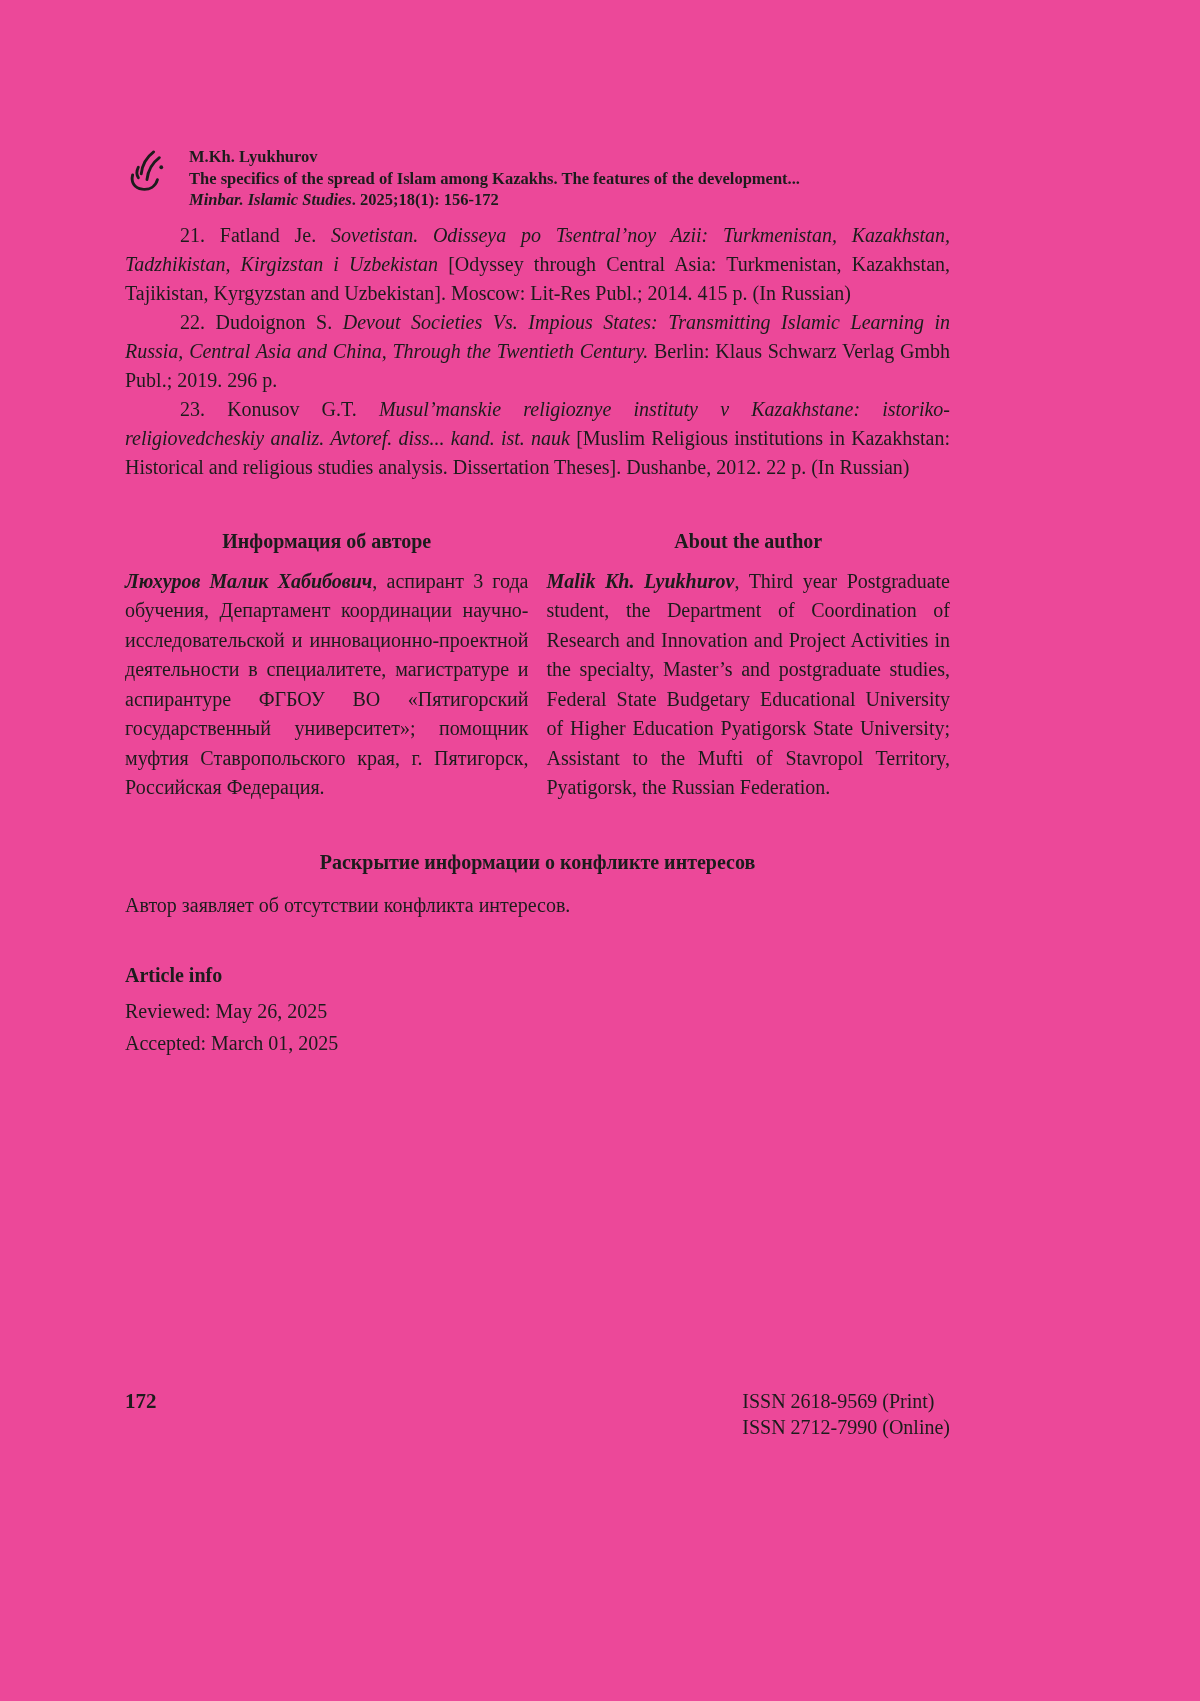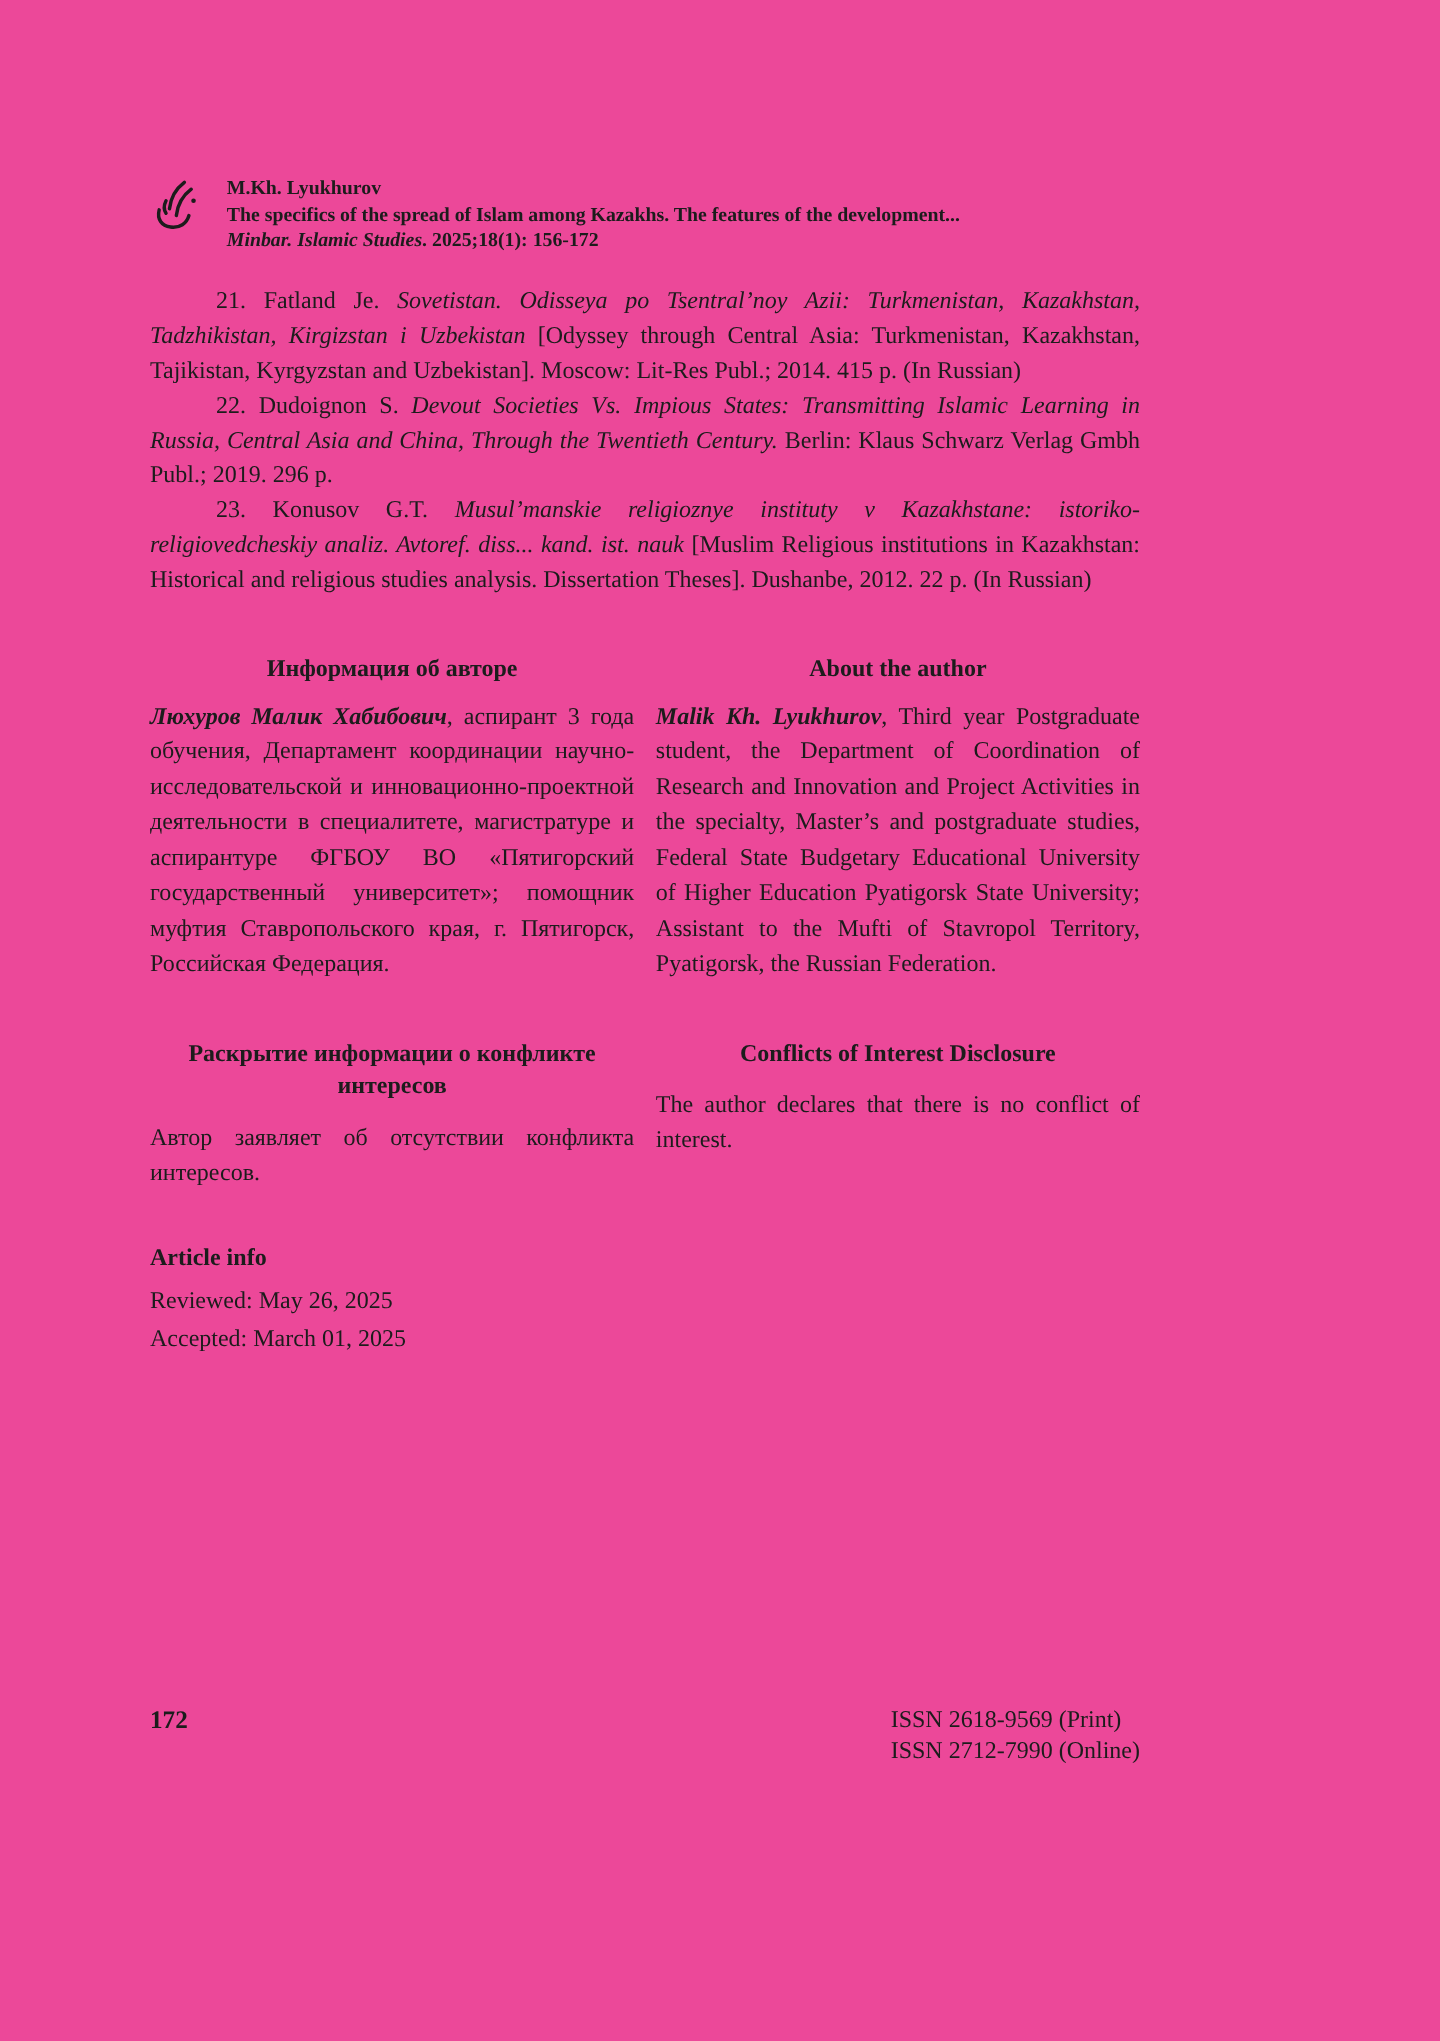--- a/index.html
+++ b/index.html
@@ -17,21 +17,21 @@
     overflow: hidden;
   }
 
   
   .running-head { display: flex; align-items: flex-start; gap: 20px; }
   .logo { flex: 0 0 auto; width: 44px; padding-top: 2px; }
   .head-lines { font-size: 16.5px; font-weight: bold; line-height: 21.5px; }
   .head-journal .bold-italic { font-weight: bold; font-style: italic; }
 
   
-  .references { margin-top: 26px; }
+  .references { margin-top: 10px; }
   .ref {
     font-size: 20px; line-height: 29px;
     text-align: justify; text-indent: 55px;
   }
   .italic { font-style: italic; }
   .bold-italic { font-weight: bold; font-style: italic; }
 
   
   .two-col { display: flex; gap: 18px; }
   .col { flex: 1 1 0; min-width: 0; }
@@ -46,21 +46,21 @@
 
   .author-section { margin-top: 46px; }
   .conflict-section { margin-top: 46px; }
   .conflict-section .body-par { margin-top: 15px; }
   .article-info-section { margin-top: 42px; }
   .article-info-section .col-heading { text-align: left; margin-bottom: 6px; }
   .info-line { font-size: 20px; line-height: 32px; }
 
   
   .page-footer {
-    position: absolute; left: 125px; right: 250px; top: 1420px;
+    position: absolute; left: 125px; right: 250px; top: 1388px;
     display: flex; justify-content: space-between; align-items: flex-start;
   }
   .page-number { font-weight: bold; font-size: 21px; line-height: 26px; }
   .issn-block { text-align: left; font-size: 20px; line-height: 26px; }
 </style>
 </head>
 <body>
 
 <div class="page">
 
@@ -98,24 +98,20 @@
       <h3 class="col-heading centered">About the author</h3>
       <p class="body-par" lang="en"><span class="bold-italic">Malik Kh. Lyukhurov</span><span>, Third year Postgraduate student, the Department of Coordination of Research and Innovation and Project Activities in the specialty, Master’s and postgraduate studies, Federal State Budgetary Educational University of Higher Education Pyatigorsk State University; Assistant to the Mufti of Stavropol Territory, Pyatigorsk, the Russian Federation.</span></p>
     </div>
   </section>
 
   <section class="two-col conflict-section">
     <div class="col">
       <h3 class="col-heading centered">Раскрытие информации о конфликте интересов</h3>
       <p class="body-par" lang="ru">Автор заявляет об отсутствии конфликта интересов.</p>
     </div>
-    <div class="col">
-      <h3 class="col-heading centered">Conflicts of Interest Disclosure</h3>
-      <p class="body-par" lang="en">The author declares that there is no conflict of interest.</p>
-    </div>
   </section>
 
   <section class="two-col article-info-section">
     <div class="col">
       <h3 class="col-heading">Article info</h3>
       <div class="info-line">Reviewed: May 26, 2025</div>
       <div class="info-line">Accepted: March 01, 2025</div>
     </div>
   </section>
 

